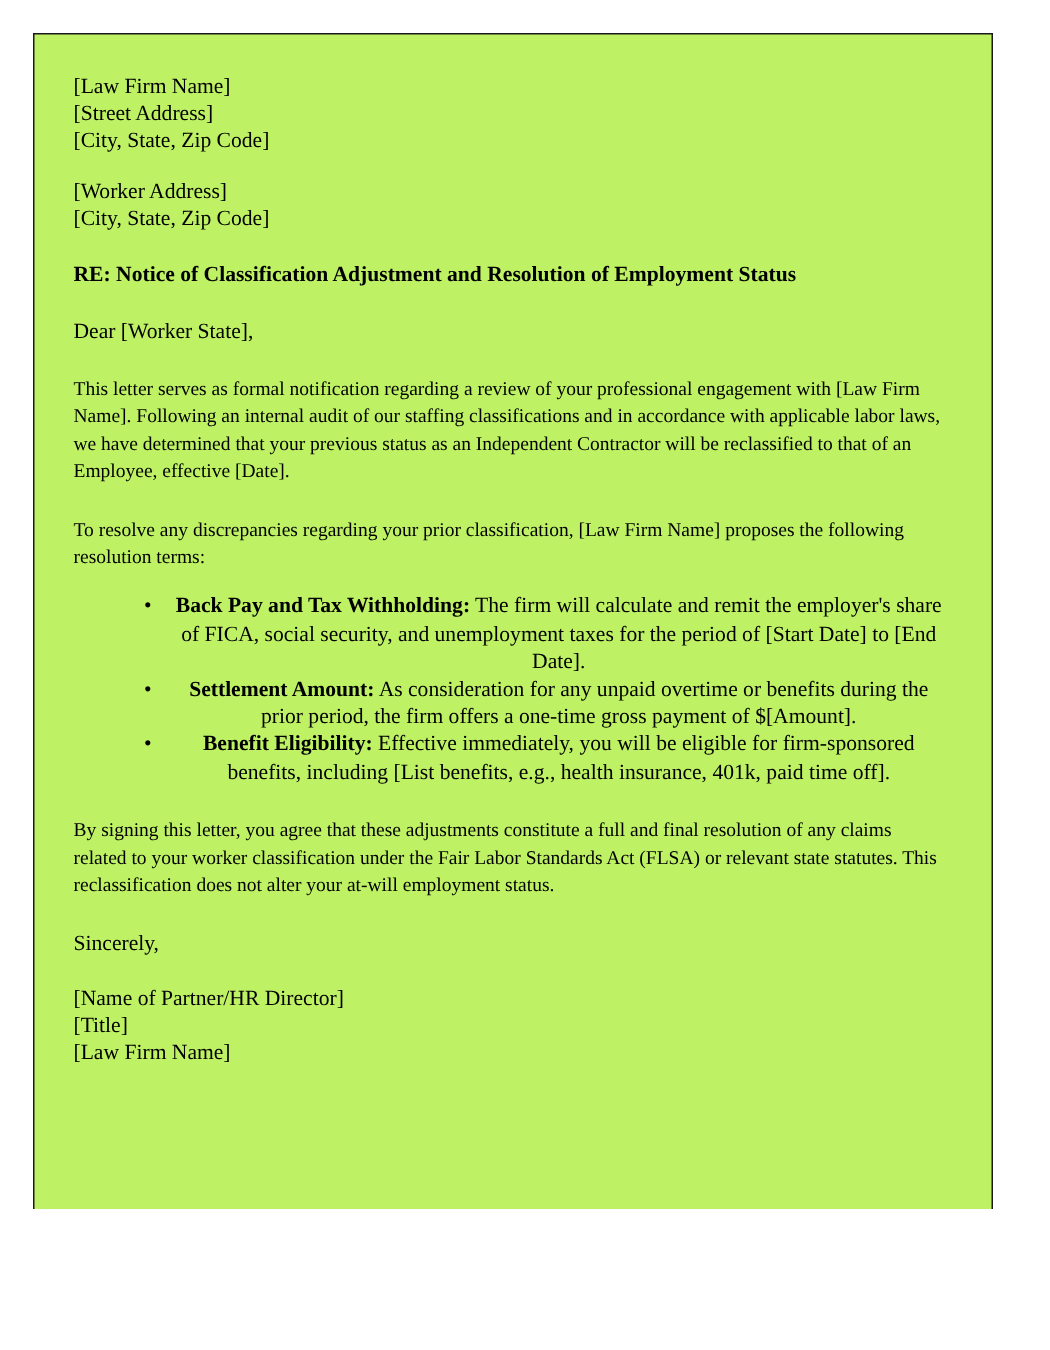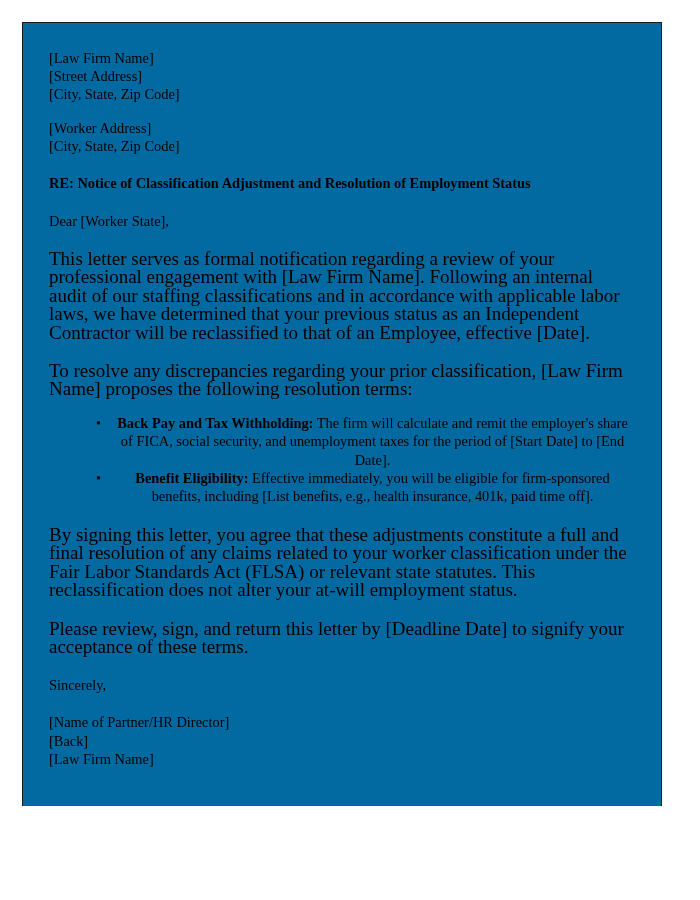--- a/index.html
+++ b/index.html
@@ -18,21 +18,21 @@
     position: absolute;
     left: 22px;
     top: 22px;
     width: 640px;
     height: 784px;
     box-sizing: border-box;
     border-left: 1.5px solid #1a1a1a;
     border-right: 1.5px solid #1a1a1a;
     border-top: 1.5px solid #1a1a1a;
     border-bottom: none;
-    background: #0369a1;
+    background: #bef264;
   }
   .page-inner {
     padding: 26px 30px 0 26px;
   }
   .addr-block {
     font-size: 14.4px;
     line-height: 18.2px;
     white-space: nowrap;
   }
   .addr-line { }
@@ -44,21 +44,21 @@
     font-size: 14.4px;
     line-height: 18px;
     margin-top: 19px;
   }
   .salutation {
     font-size: 14.4px;
     line-height: 18px;
     margin-top: 20px;
   }
   p.body-par {
-    font-size: 19px;
+    font-size: 13px;
     line-height: 18.4px;
     margin: 20px 0 0 0;
     text-align: left;
   }
   ul.terms-list {
     margin: 15px 0 0 0;
     padding-left: 47px;
     list-style: none;
   }
   ul.terms-list li {
@@ -119,30 +119,32 @@
 
     <p class="body-par">This letter serves as formal notification regarding a review of your professional engagement with [Law Firm Name]. Following an internal audit of our staffing classifications and in accordance with applicable labor laws, we have determined that your previous status as an Independent Contractor will be reclassified to that of an Employee, effective [Date].</p>
 
     <p class="body-par">To resolve any discrepancies regarding your prior classification, [Law Firm Name] proposes the following resolution terms:</p>
 
     <ul class="terms-list">
       <li>
         <span class="term-label">Back Pay and Tax Withholding:</span><span> The firm will calculate and remit the employer's share of FICA, social security, and unemployment taxes for the period of [Start Date] to [End Date].</span>
       </li>
       <li>
+        <span class="term-label">Settlement Amount:</span><span> As consideration for any unpaid overtime or benefits during the prior period, the firm offers a one-time gross payment of $[Amount].</span>
+      </li>
+      <li>
         <span class="term-label">Benefit Eligibility:</span><span> Effective immediately, you will be eligible for firm-sponsored benefits, including [List benefits, e.g., health insurance, 401k, paid time off].</span>
       </li>
     </ul>
 
     <p class="body-par">By signing this letter, you agree that these adjustments constitute a full and final resolution of any claims related to your worker classification under the Fair Labor Standards Act (FLSA) or relevant state statutes. This reclassification does not alter your at-will employment status.</p>
 
-    <p class="body-par">Please review, sign, and return this letter by [Deadline Date] to signify your acceptance of these terms.</p>
 
     <div class="closing">Sincerely,</div>
 
     <div class="sig-block sig-names">
       <div class="addr-line">[Name of Partner/HR Director]</div>
-      <div class="addr-line">[Back]</div>
+      <div class="addr-line">[Title]</div>
       <div class="addr-line">[Law Firm Name]</div>
     </div>
 
   </div>
 </div>
 
 </body></html>

